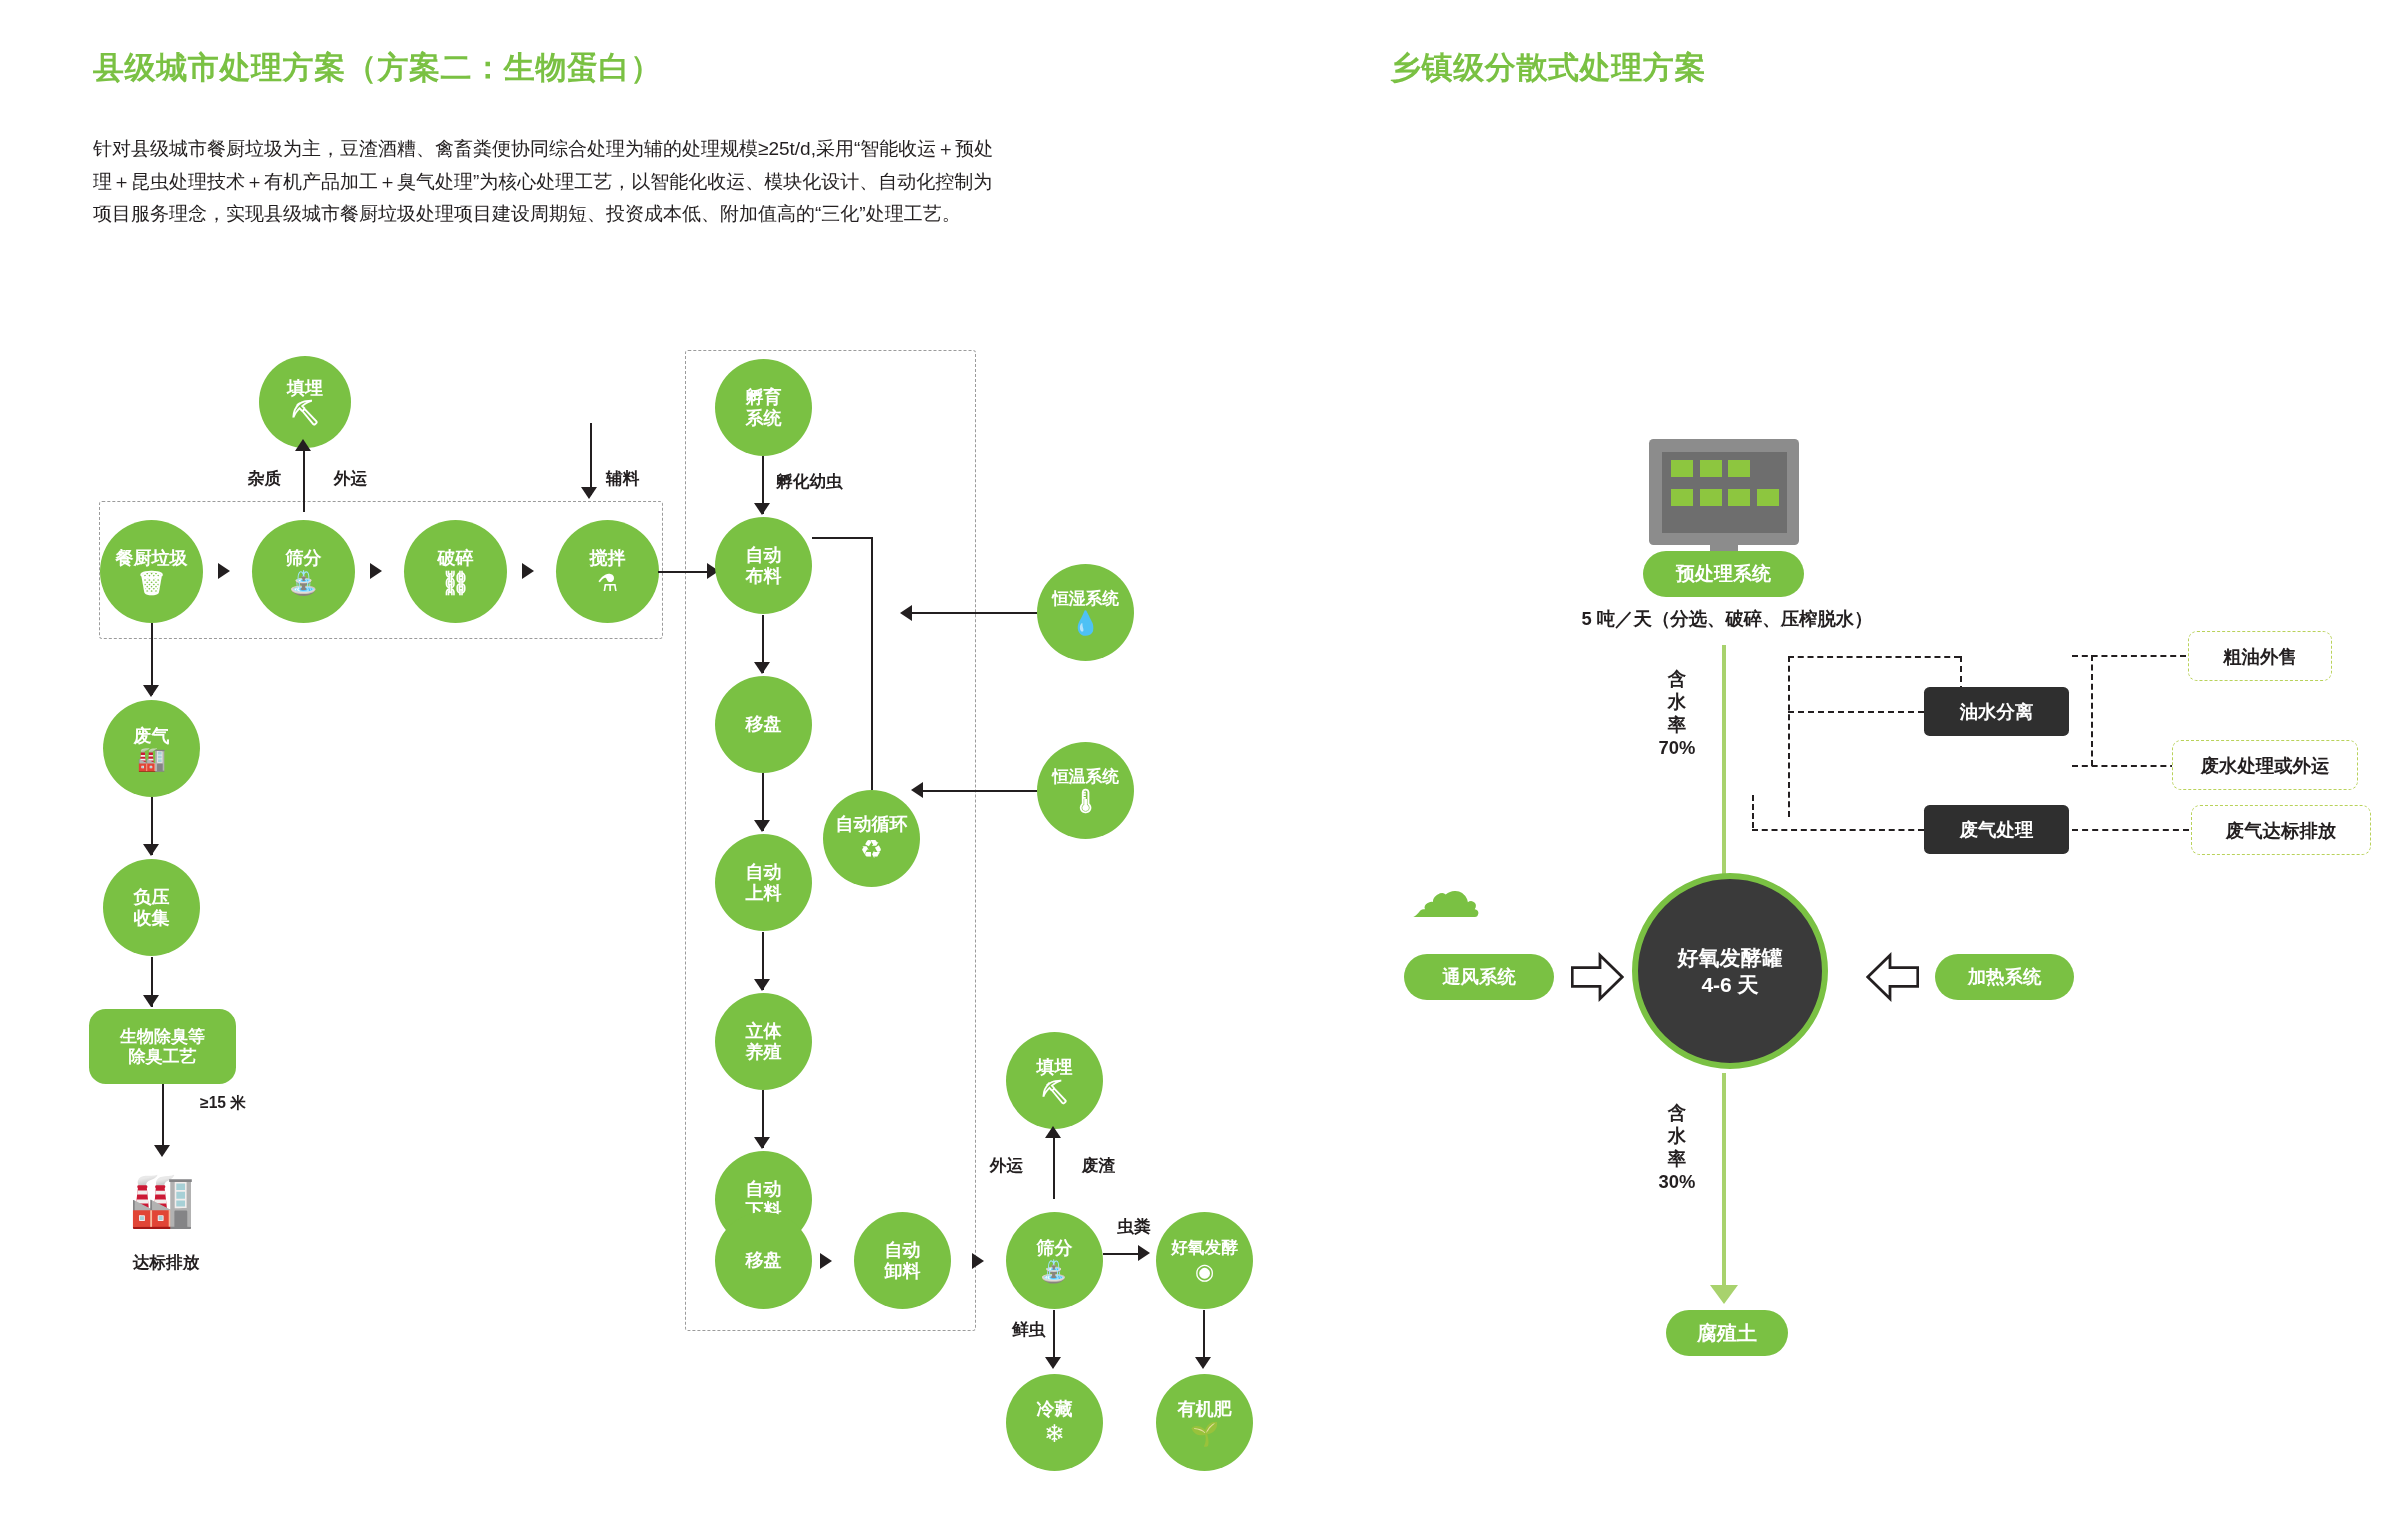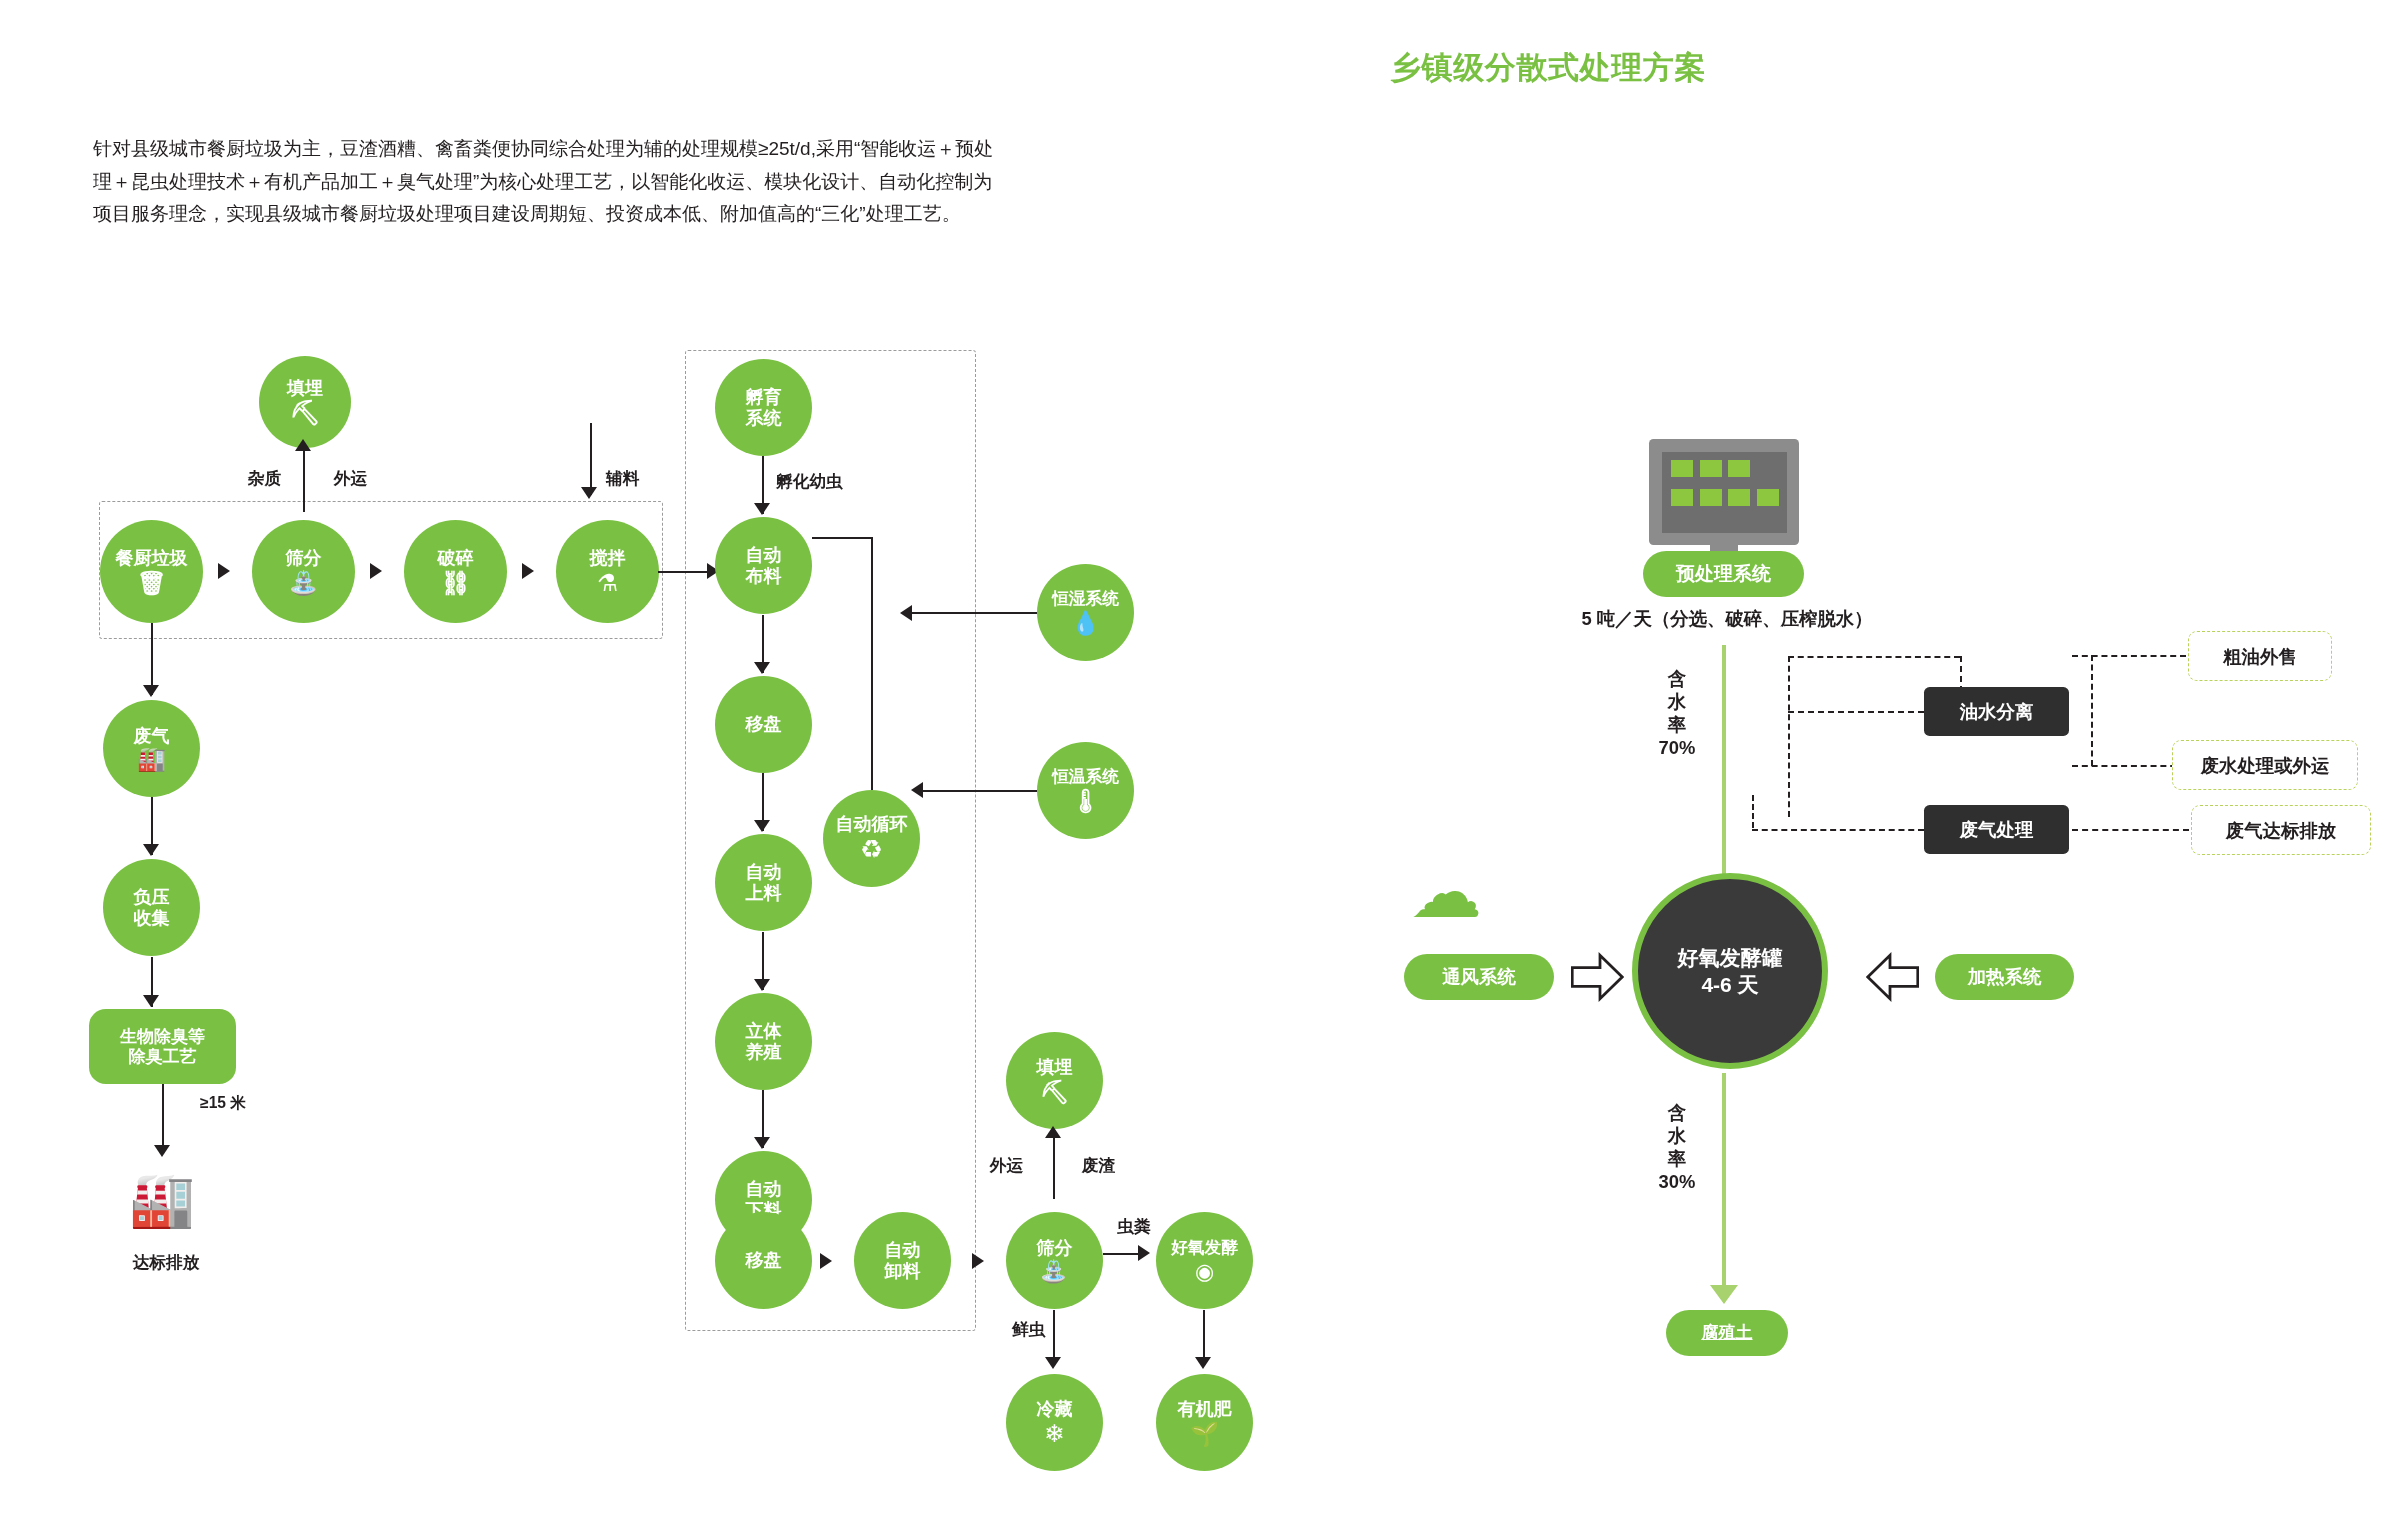--- a/index.html
+++ b/index.html
@@ -42,20 +42,21 @@
   .monitor{position:absolute;background:#8c8c8c;border-radius:4.4px;}
   .mon-screen{position:absolute;background:#6e6e6e;}
   .cell{position:absolute;background:#8dc63f;}
   .mon-stand{position:absolute;background:#8c8c8c;}
 </style>
 </head>
 <body>
 
 <div id="page">
 
+  <div class="col-title" style="left:93px;top:47px;">县级城市处理方案（方案二：生物蛋白）</div>
 
   <div class="para" style="left:93px;top:133px;width:912px;">针对县级城市餐厨垃圾为主，豆渣酒糟、禽畜粪便协同综合处理为辅的处理规模≥25t/d,采用“智能收运＋预处理＋昆虫处理技术＋有机产品加工＋臭气处理”为核心处理工艺，以智能化收运、模块化设计、自动化控制为项目服务理念，实现县级城市餐厨垃圾处理项目建设周期短、投资成本低、附加值高的“三化”处理工艺。</div>
 
   <div class="dashbox" style="left:99px;top:501px;width:562px;height:136px;"></div>
 
   <div class="dashbox" style="left:685px;top:350px;width:289px;height:979px;"></div>
 
   <div class="node circle" style="left:259px;top:356px;width:92px;height:92px;font-size:18px;">
     <span class="lbl">填埋</span>
     <span class="ic" style="font-size:24.5px;margin-top:3.3px;">⛏</span>
@@ -320,18 +321,18 @@
     <span>4-6 天</span>
   </div>
 
   <div class="gline-v" style="left:1722px;top:1073px;height:220px;"></div>
   <div class="garr-d" style="left:1710px;top:1285px;"></div>
   <div class="txt" style="left:1641px;top:1101px;width:72px;font-size:18.4px;white-space:pre-line;line-height:1.25;">含
 水
 率
 30%</div>
 
-  <div class="node pill" style="left:1666px;top:1310px;width:122px;height:46px;font-size:17px;text-decoration:underline;">
+  <div class="node pill" style="left:1666px;top:1310px;width:122px;height:46px;font-size:20px;">
     <span class="lbl">腐殖土</span>
   </div>
 
 </div>
 
 
 </body></html>

